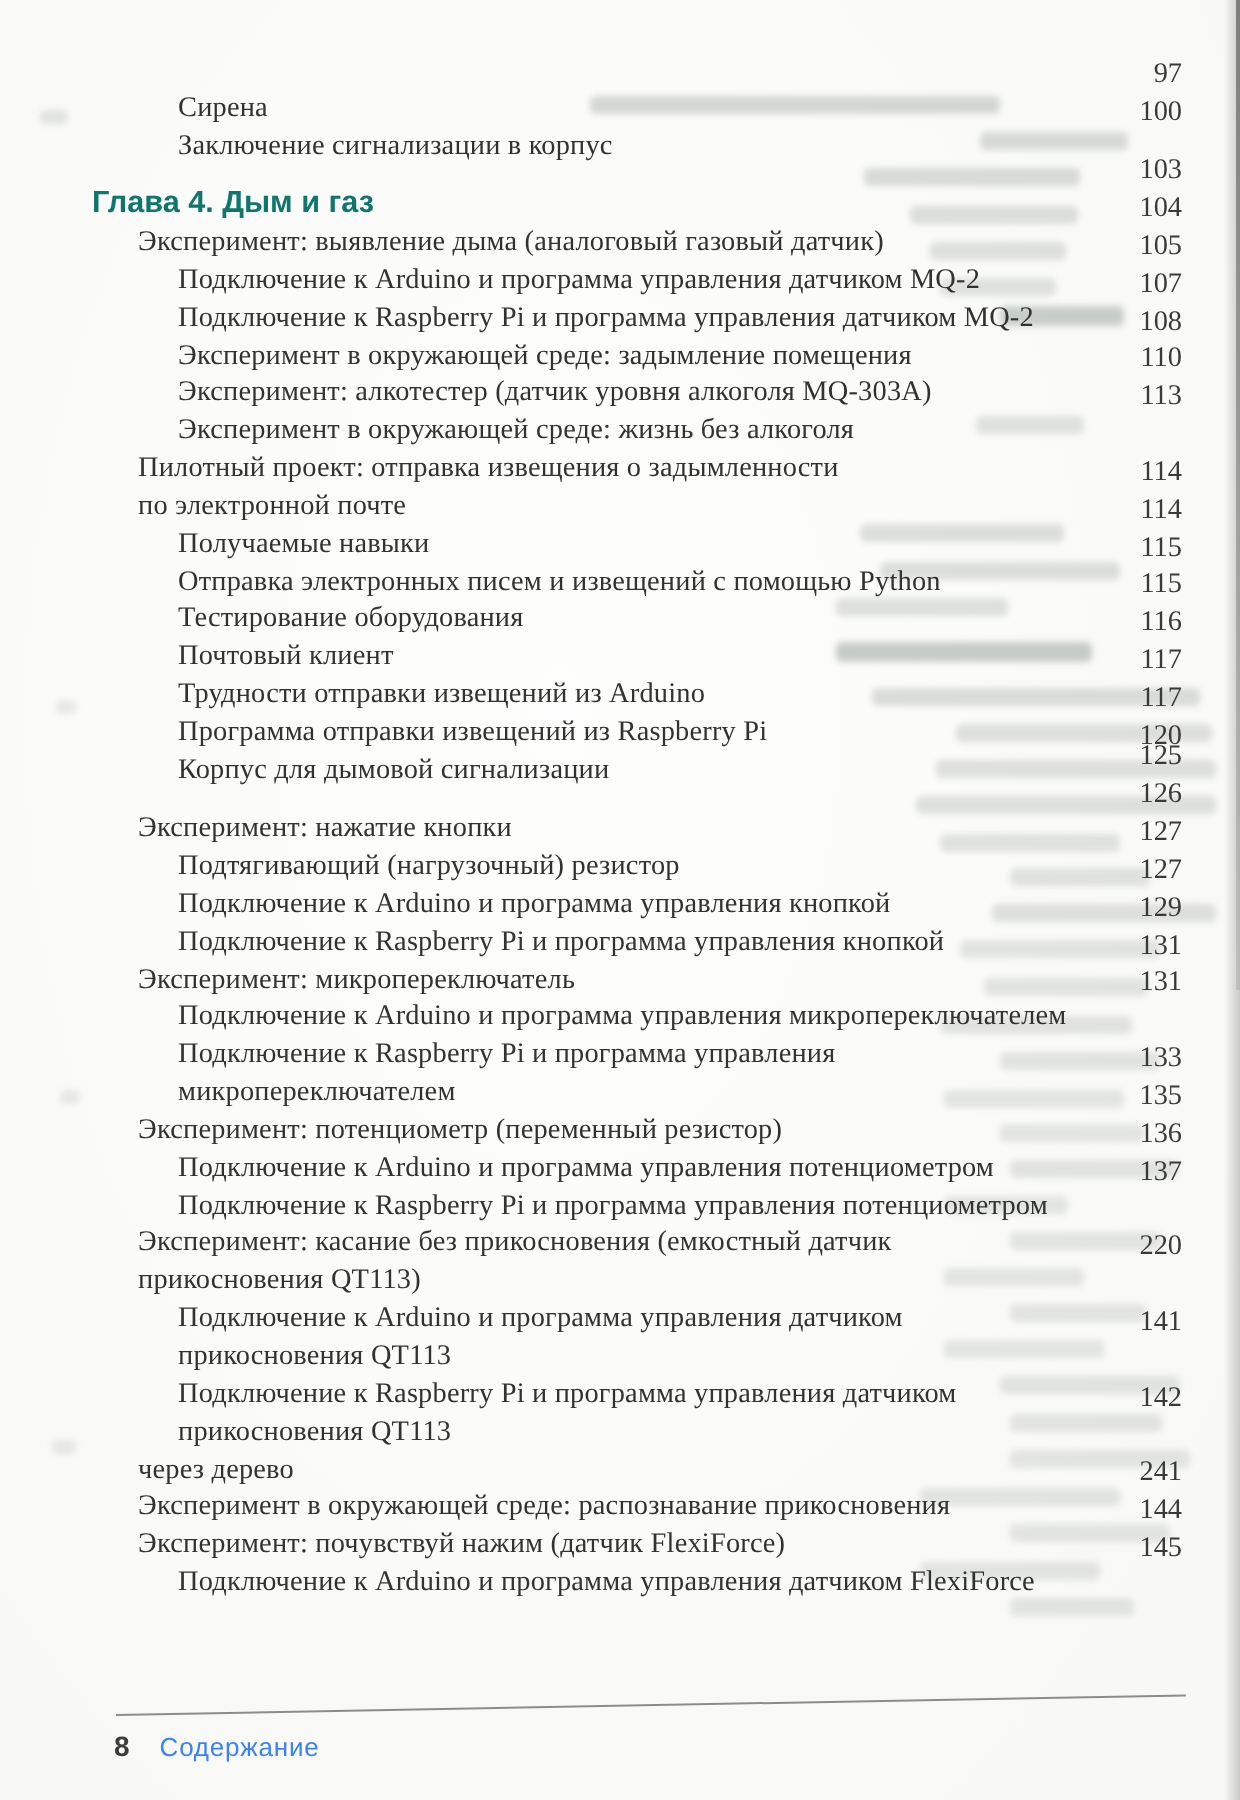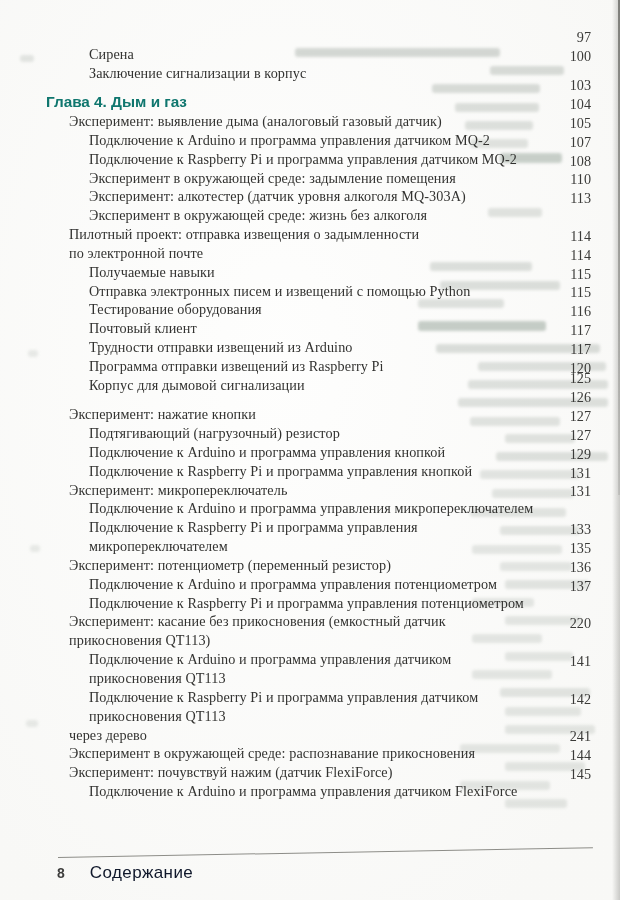--- a/index.html
+++ b/index.html
@@ -58,21 +58,21 @@
     position:absolute;left:58px;top:857px;width:535px;height:1.4px;
     background:#8d8d88;
     transform:rotate(-1.05deg);transform-origin:left center;
   }
   .footer{
     position:absolute;left:57px;top:863px;height:20px;
     font-family:"Liberation Sans", sans-serif;color:#3d3d3c;
     display:flex;align-items:center;
   }
   .footer .folio{font-weight:bold;font-size:14px;}
-  .footer .section{font-size:17px;letter-spacing:0.4px;margin-left:25px;color:#0f172a;}
+  .footer .section{font-size:13px;letter-spacing:0.4px;margin-left:15px;color:#3b82f6;}
 </style>
 </head>
 <body>
 
 <div class="bleed-layer">
     <div class="smudge" style="left: 295px; top: 48px; width: 205px; height: 9px; opacity: 0.4;"></div>
     <div class="smudge" style="left: 490px; top: 66px; width: 74px; height: 9px; opacity: 0.36;"></div>
     <div class="smudge" style="left: 432px; top: 84px; width: 108px; height: 9px; opacity: 0.36;"></div>
     <div class="smudge" style="left: 455px; top: 103px; width: 84px; height: 9px; opacity: 0.32;"></div>
     <div class="smudge" style="left: 465px; top: 121px; width: 68px; height: 9px; opacity: 0.3;"></div>

